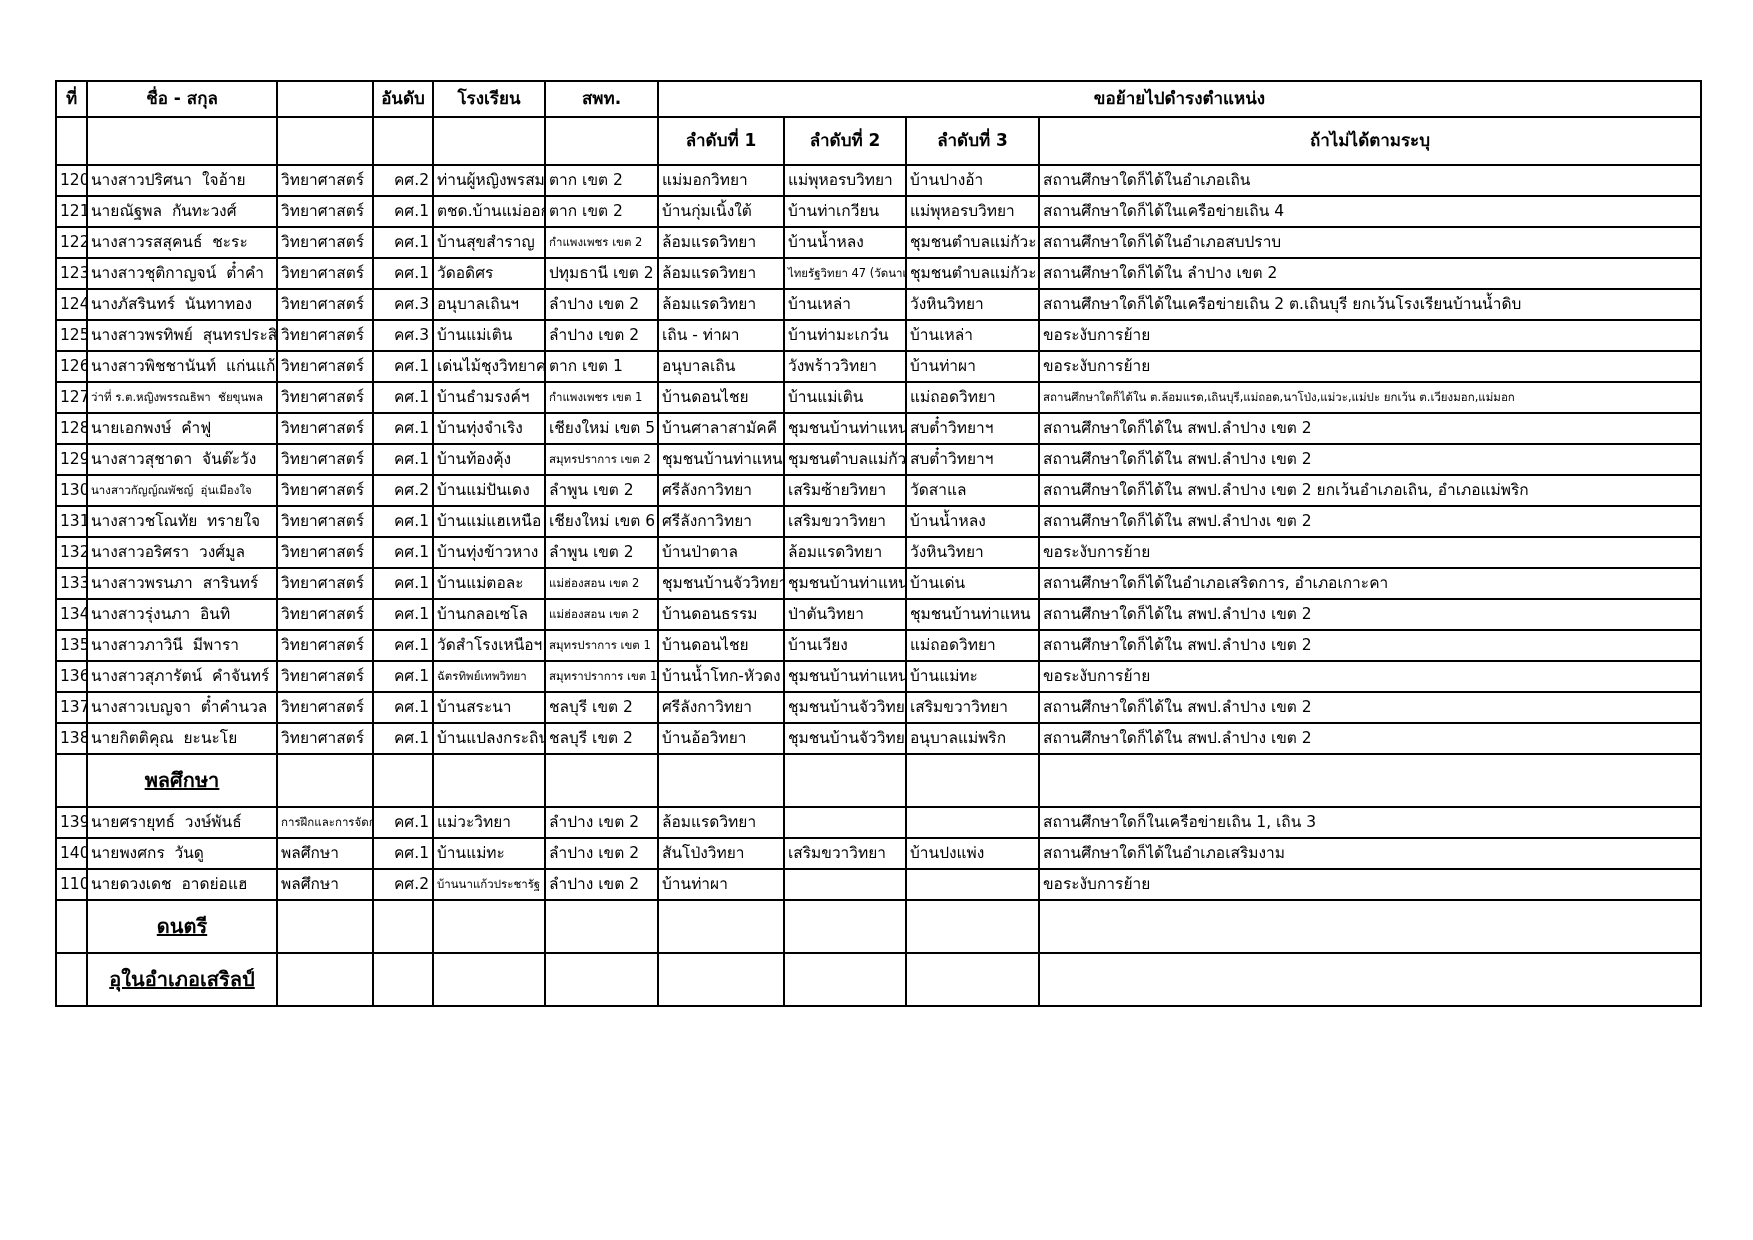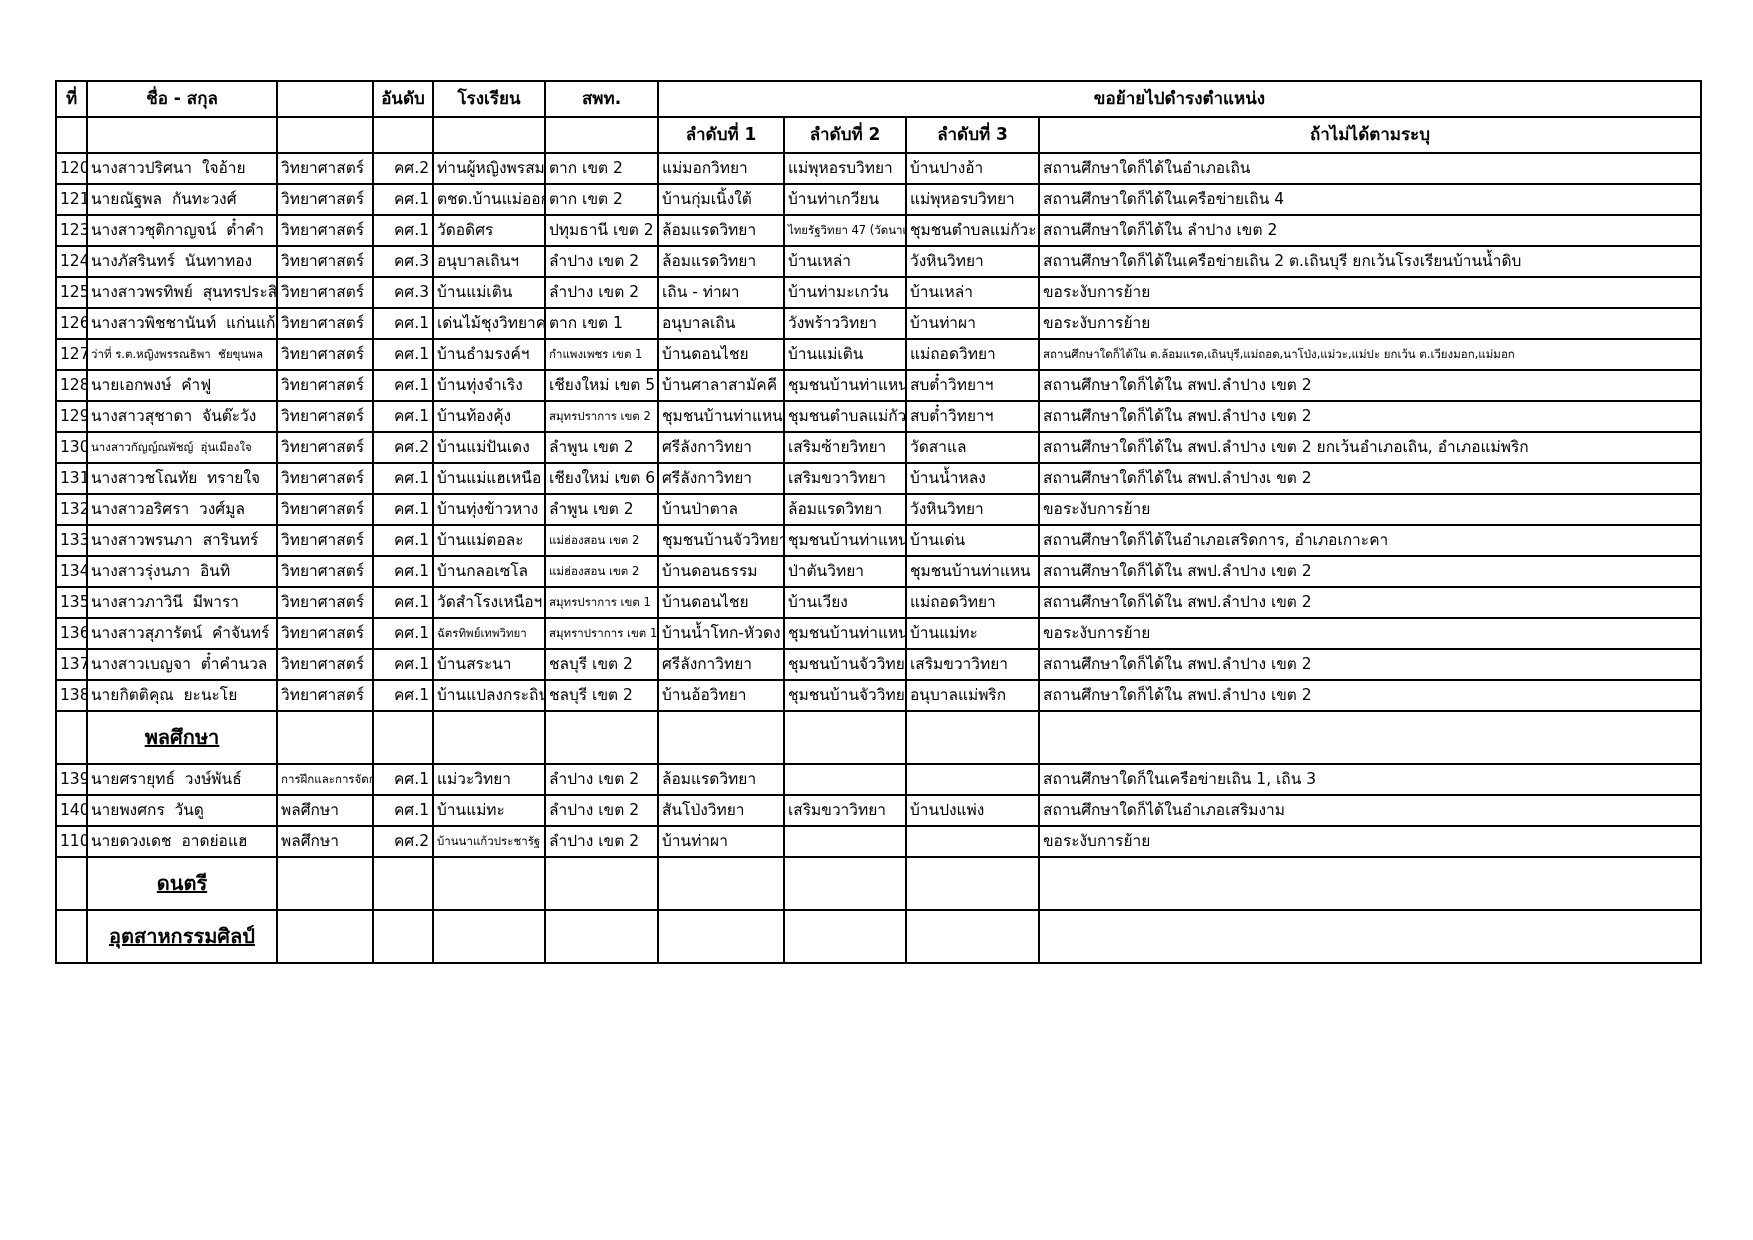--- a/index.html
+++ b/index.html
@@ -12,21 +12,21 @@
   .sheet { position:absolute; left:55px; top:80px; }
   table { border-collapse:collapse; table-layout:fixed; width:1645px; }
   th, td {
     border:2px solid #000;
     overflow:hidden; white-space:pre;
     font-size:15.5px; line-height:1.15;
     vertical-align:middle; padding:0 3px;
   }
   thead th { text-align:center; font-weight:bold; font-size:17px; white-space:nowrap; }
   thead tr.h1 { height:36px; }
-  thead tr.h2 { height:36px; }
+  thead tr.h2 { height:48px; }
   tbody tr.data { height:31px; }
   tbody tr.section { height:53px; }
   td.c-no { text-align:right; padding-right:12px; }
   td.c-rank { text-align:right; }
   td.c-name, td.c-subject, td.c-school, td.c-area,
   td.c-c1, td.c-c2, td.c-c3, td.c-fallback { text-align:left; }
   td.sm { font-size:11.5px; }
   .section-label {
     font-weight:bold; font-size:20px;
     text-decoration:underline;
@@ -92,20 +92,32 @@
           <td class="c-subject">วิทยาศาสตร์</td>
           <td class="c-rank">คศ.1</td>
           <td class="c-school">ตชด.บ้านแม่ออกฮู</td>
           <td class="c-area">ตาก เขต 2</td>
           <td class="c-c1">บ้านกุ่มเนิ้งใต้</td>
           <td class="c-c2">บ้านท่าเกวียน</td>
           <td class="c-c3">แม่พุหอรบวิทยา</td>
           <td class="c-fallback">สถานศึกษาใดก็ได้ในเครือข่ายเถิน 4</td>
         </tr>
         <tr class="data">
+          <td class="c-no">122</td>
+          <td class="c-name">นางสาวรสสุคนธ์  ชะระ</td>
+          <td class="c-subject">วิทยาศาสตร์</td>
+          <td class="c-rank">คศ.1</td>
+          <td class="c-school">บ้านสุขสำราญ</td>
+          <td class="c-area sm">กำแพงเพชร เขต 2</td>
+          <td class="c-c1">ล้อมแรดวิทยา</td>
+          <td class="c-c2">บ้านน้ำหลง</td>
+          <td class="c-c3">ชุมชนตำบลแม่กัวะ</td>
+          <td class="c-fallback">สถานศึกษาใดก็ได้ในอำเภอสบปราบ</td>
+        </tr>
+        <tr class="data">
           <td class="c-no">123</td>
           <td class="c-name">นางสาวชุติกาญจน์  ต๋ำคำ</td>
           <td class="c-subject">วิทยาศาสตร์</td>
           <td class="c-rank">คศ.1</td>
           <td class="c-school">วัดอดิศร</td>
           <td class="c-area">ปทุมธานี เขต 2</td>
           <td class="c-c1">ล้อมแรดวิทยา</td>
           <td class="c-c2 sm">ไทยรัฐวิทยา 47 (วัดนาเดา)</td>
           <td class="c-c3">ชุมชนตำบลแม่กัวะ</td>
           <td class="c-fallback">สถานศึกษาใดก็ได้ใน ลำปาง เขต 2</td>
@@ -345,21 +357,21 @@
           <td></td>
           <td></td>
           <td></td>
           <td></td>
           <td></td>
           <td></td>
           <td></td>
         </tr>
         <tr class="section">
           <td></td>
-          <td class="section-title-cell"><span class="section-label">อุตสาหกรรมศิลป์</span></td>
+          <td class="section-title-cell"><span class="section-label">อุในอำเภอเสริลป์</span></td>
           <td></td>
           <td></td>
           <td></td>
           <td></td>
           <td></td>
           <td></td>
           <td></td>
           <td></td>
         </tr>
       </tbody>

